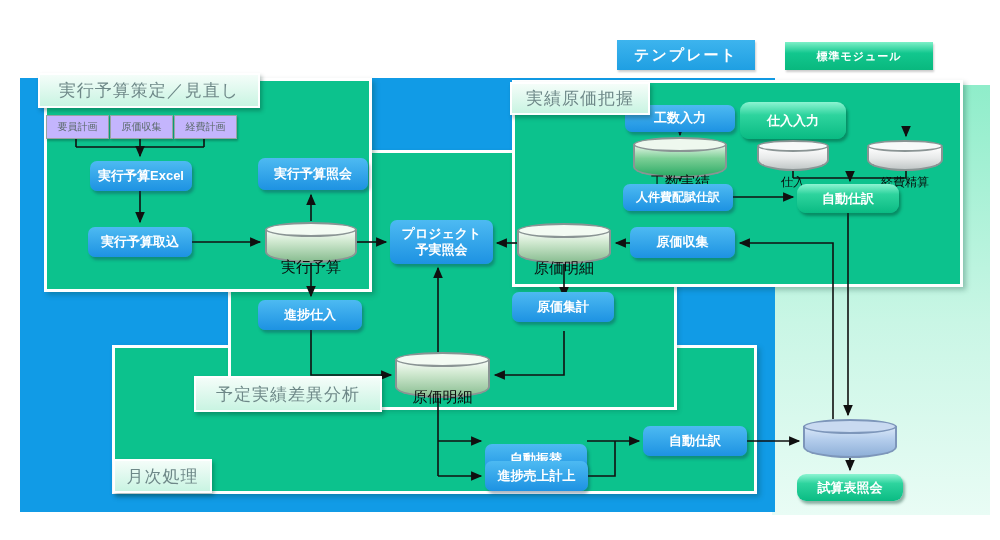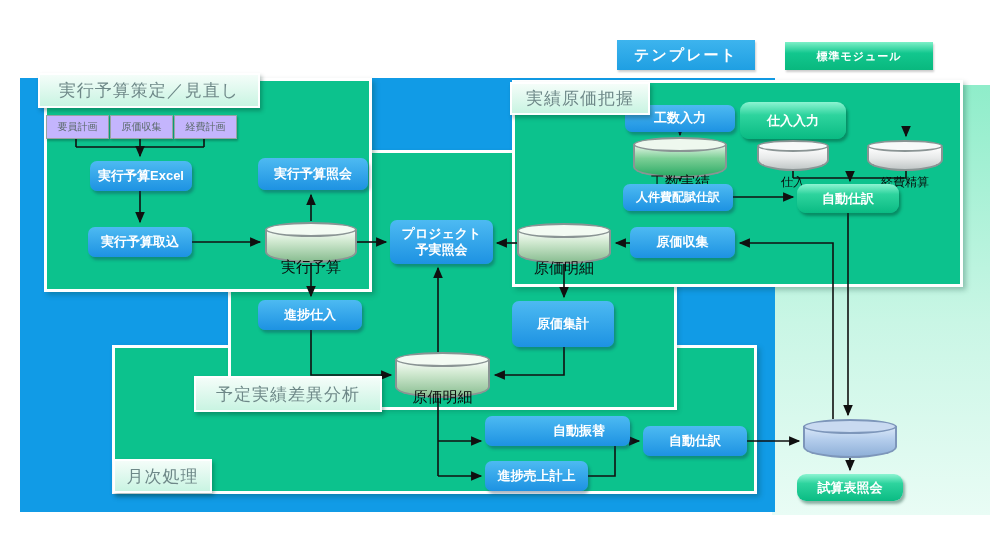--- a/index.html
+++ b/index.html
@@ -220,21 +220,21 @@
 
   <div class="abs cyl green" style="left:517px;top:223px;width:94px;height:41px;">
     <div class="cyl-body"></div>
     <div class="cyl-top"></div>
     <div class="cyl-label">原価明細</div>
   </div>
 
   <div class="abs cbox" style="left:630px;top:227px;width:105px;height:31px;">
       <span>原価収集</span>
     </div>
-  <div class="abs cbox" style="left:512px;top:301px;width:102px;height:46px;">
+  <div class="abs cbox" style="left:512px;top:292px;width:102px;height:30px;">
       <span>原価集計</span>
     </div>
   <div class="abs cbox" style="left:258px;top:300px;width:104px;height:30px;">
       <span>進捗仕入</span>
     </div>
 
   <div class="abs cyl green" style="left:395px;top:352px;width:95px;height:46px;">
     <div class="cyl-body"></div>
     <div class="cyl-top"></div>
     <div class="cyl-label">原価明細</div>
@@ -266,21 +266,21 @@
   <div class="abs cyl silver" style="left:867px;top:140px;width:76px;height:31px;">
     <div class="cyl-body"></div>
     <div class="cyl-top" style="height:12px;"></div>
     <div class="cyl-label" style="font-size:12px;top:7px;">経費精算</div>
   </div>
 
   <div class="abs gbox" style="left:797px;top:184px;width:102px;height:29px;">
       <span>自動仕訳</span>
     </div>
 
-  <div class="abs cbox" style="left:485px;top:416px;width:102px;height:30px;padding-left:43px;">
+  <div class="abs cbox" style="left:485px;top:444px;width:102px;height:30px;">
       <span>自動振替</span>
     </div>
   <div class="abs cbox" style="left:485px;top:461px;width:103px;height:30px;">
       <span>進捗売上計上</span>
     </div>
   <div class="abs cbox" style="left:643px;top:426px;width:104px;height:30px;">
       <span>自動仕訳</span>
     </div>
 
   <div class="abs cyl bluec" style="left:803px;top:419px;width:94px;height:39px;">

